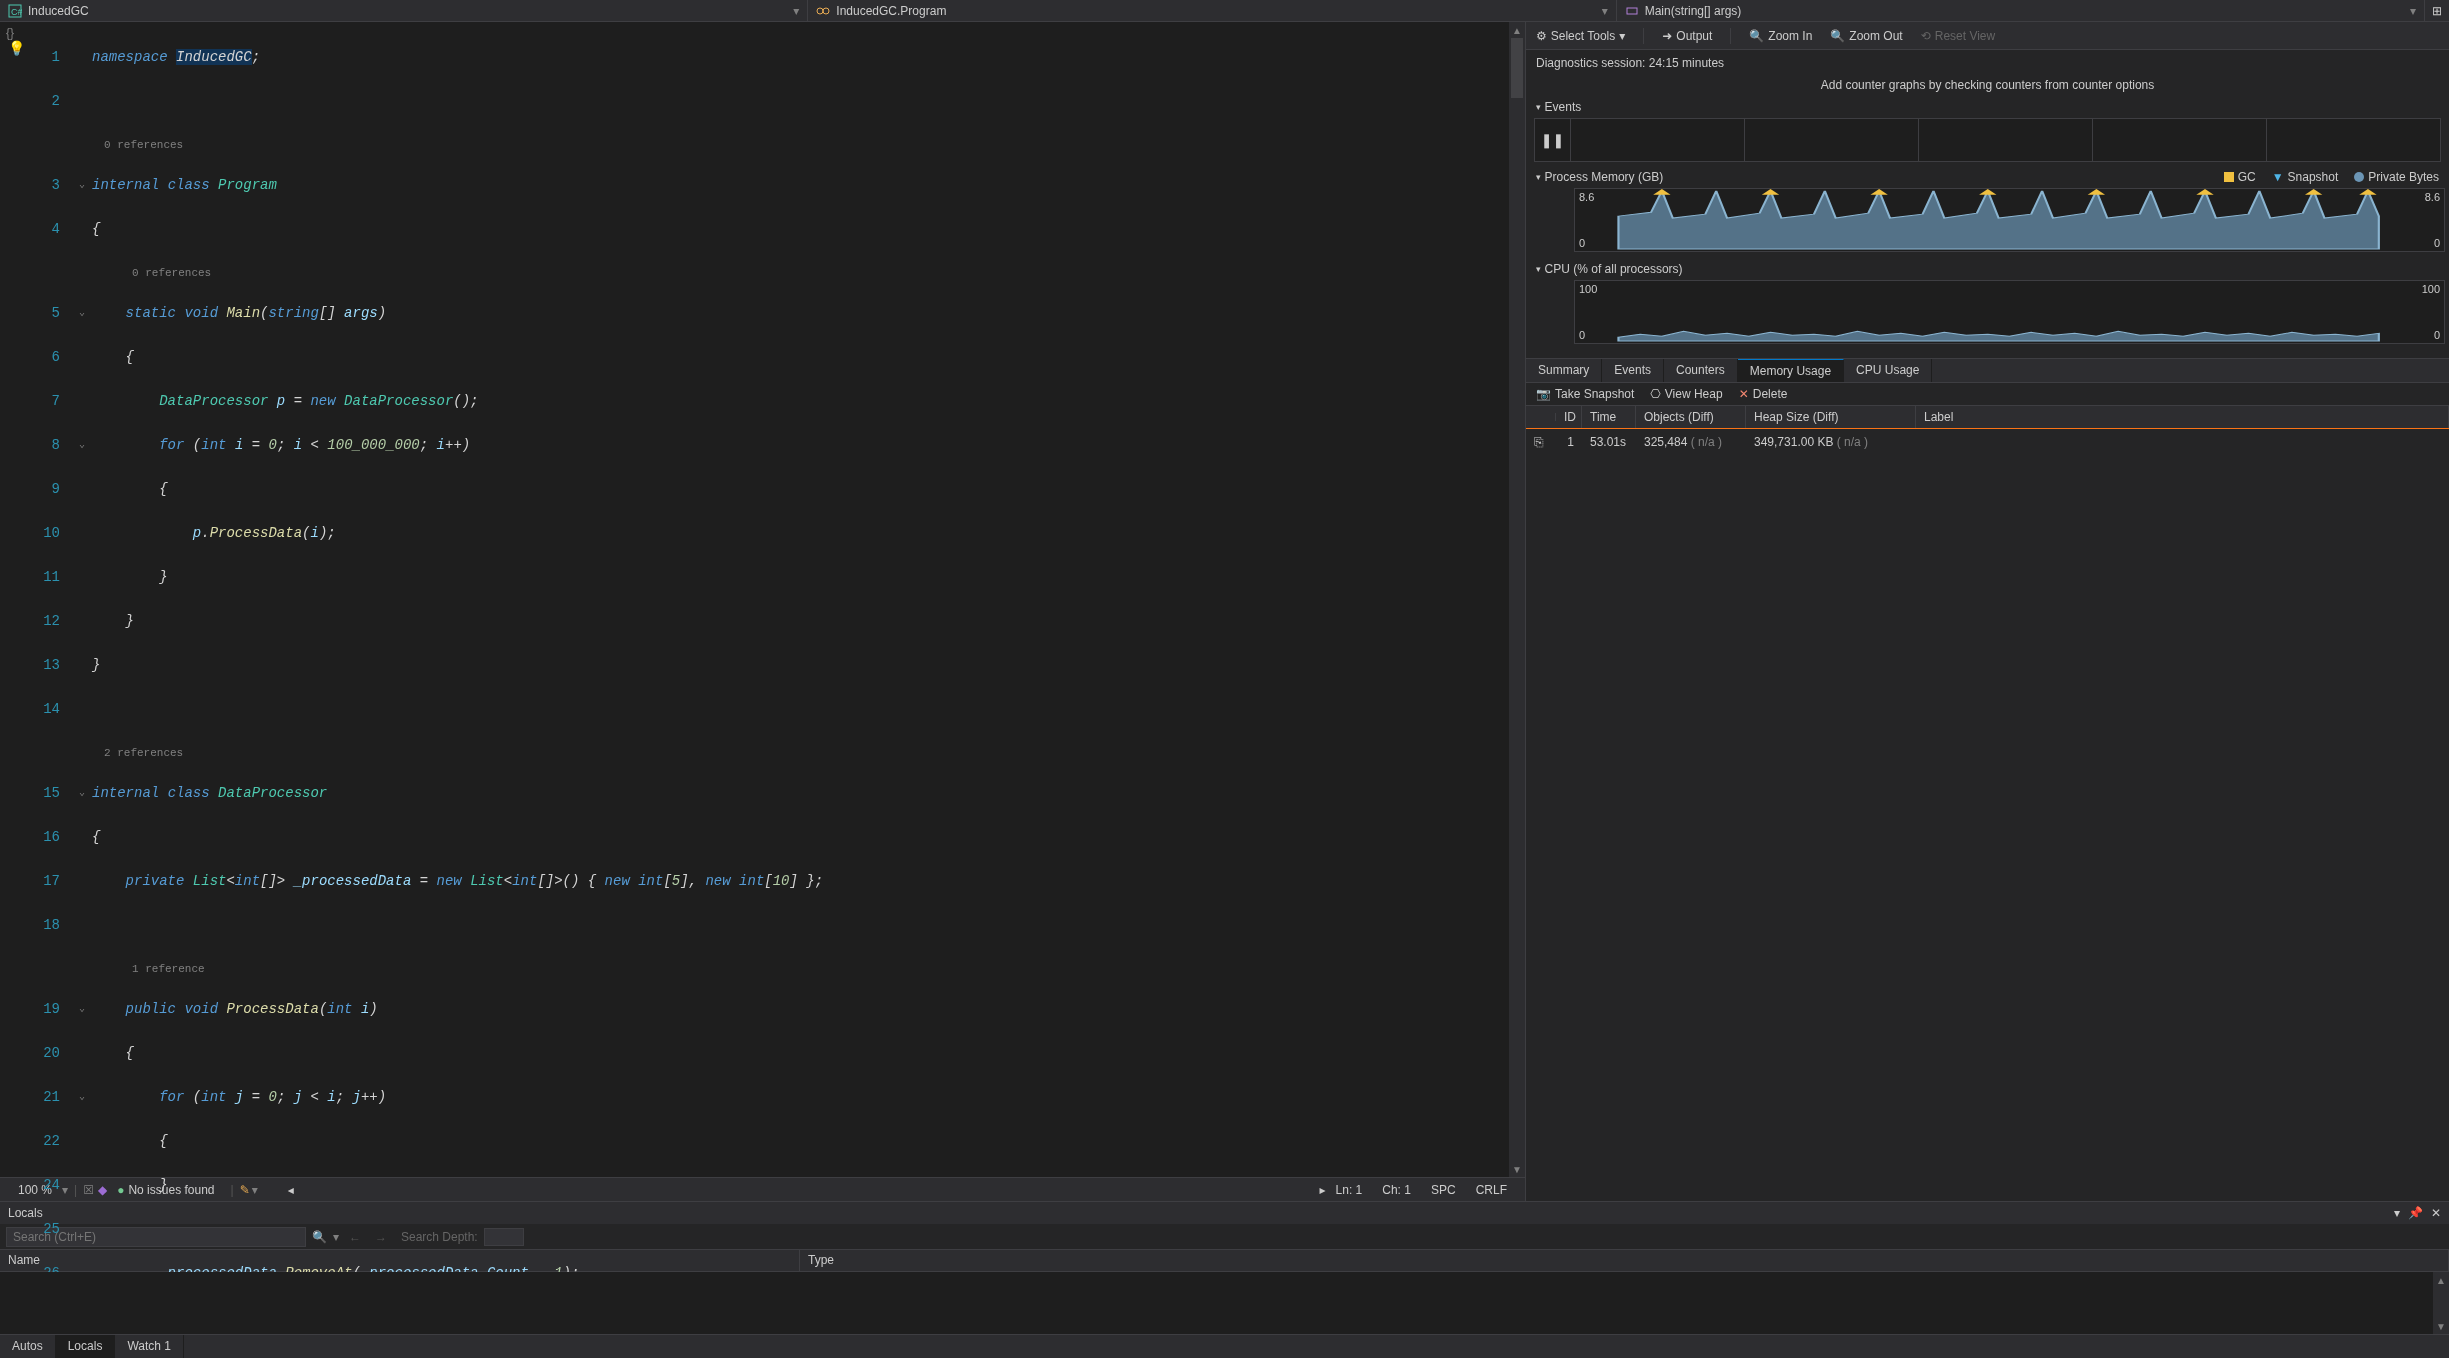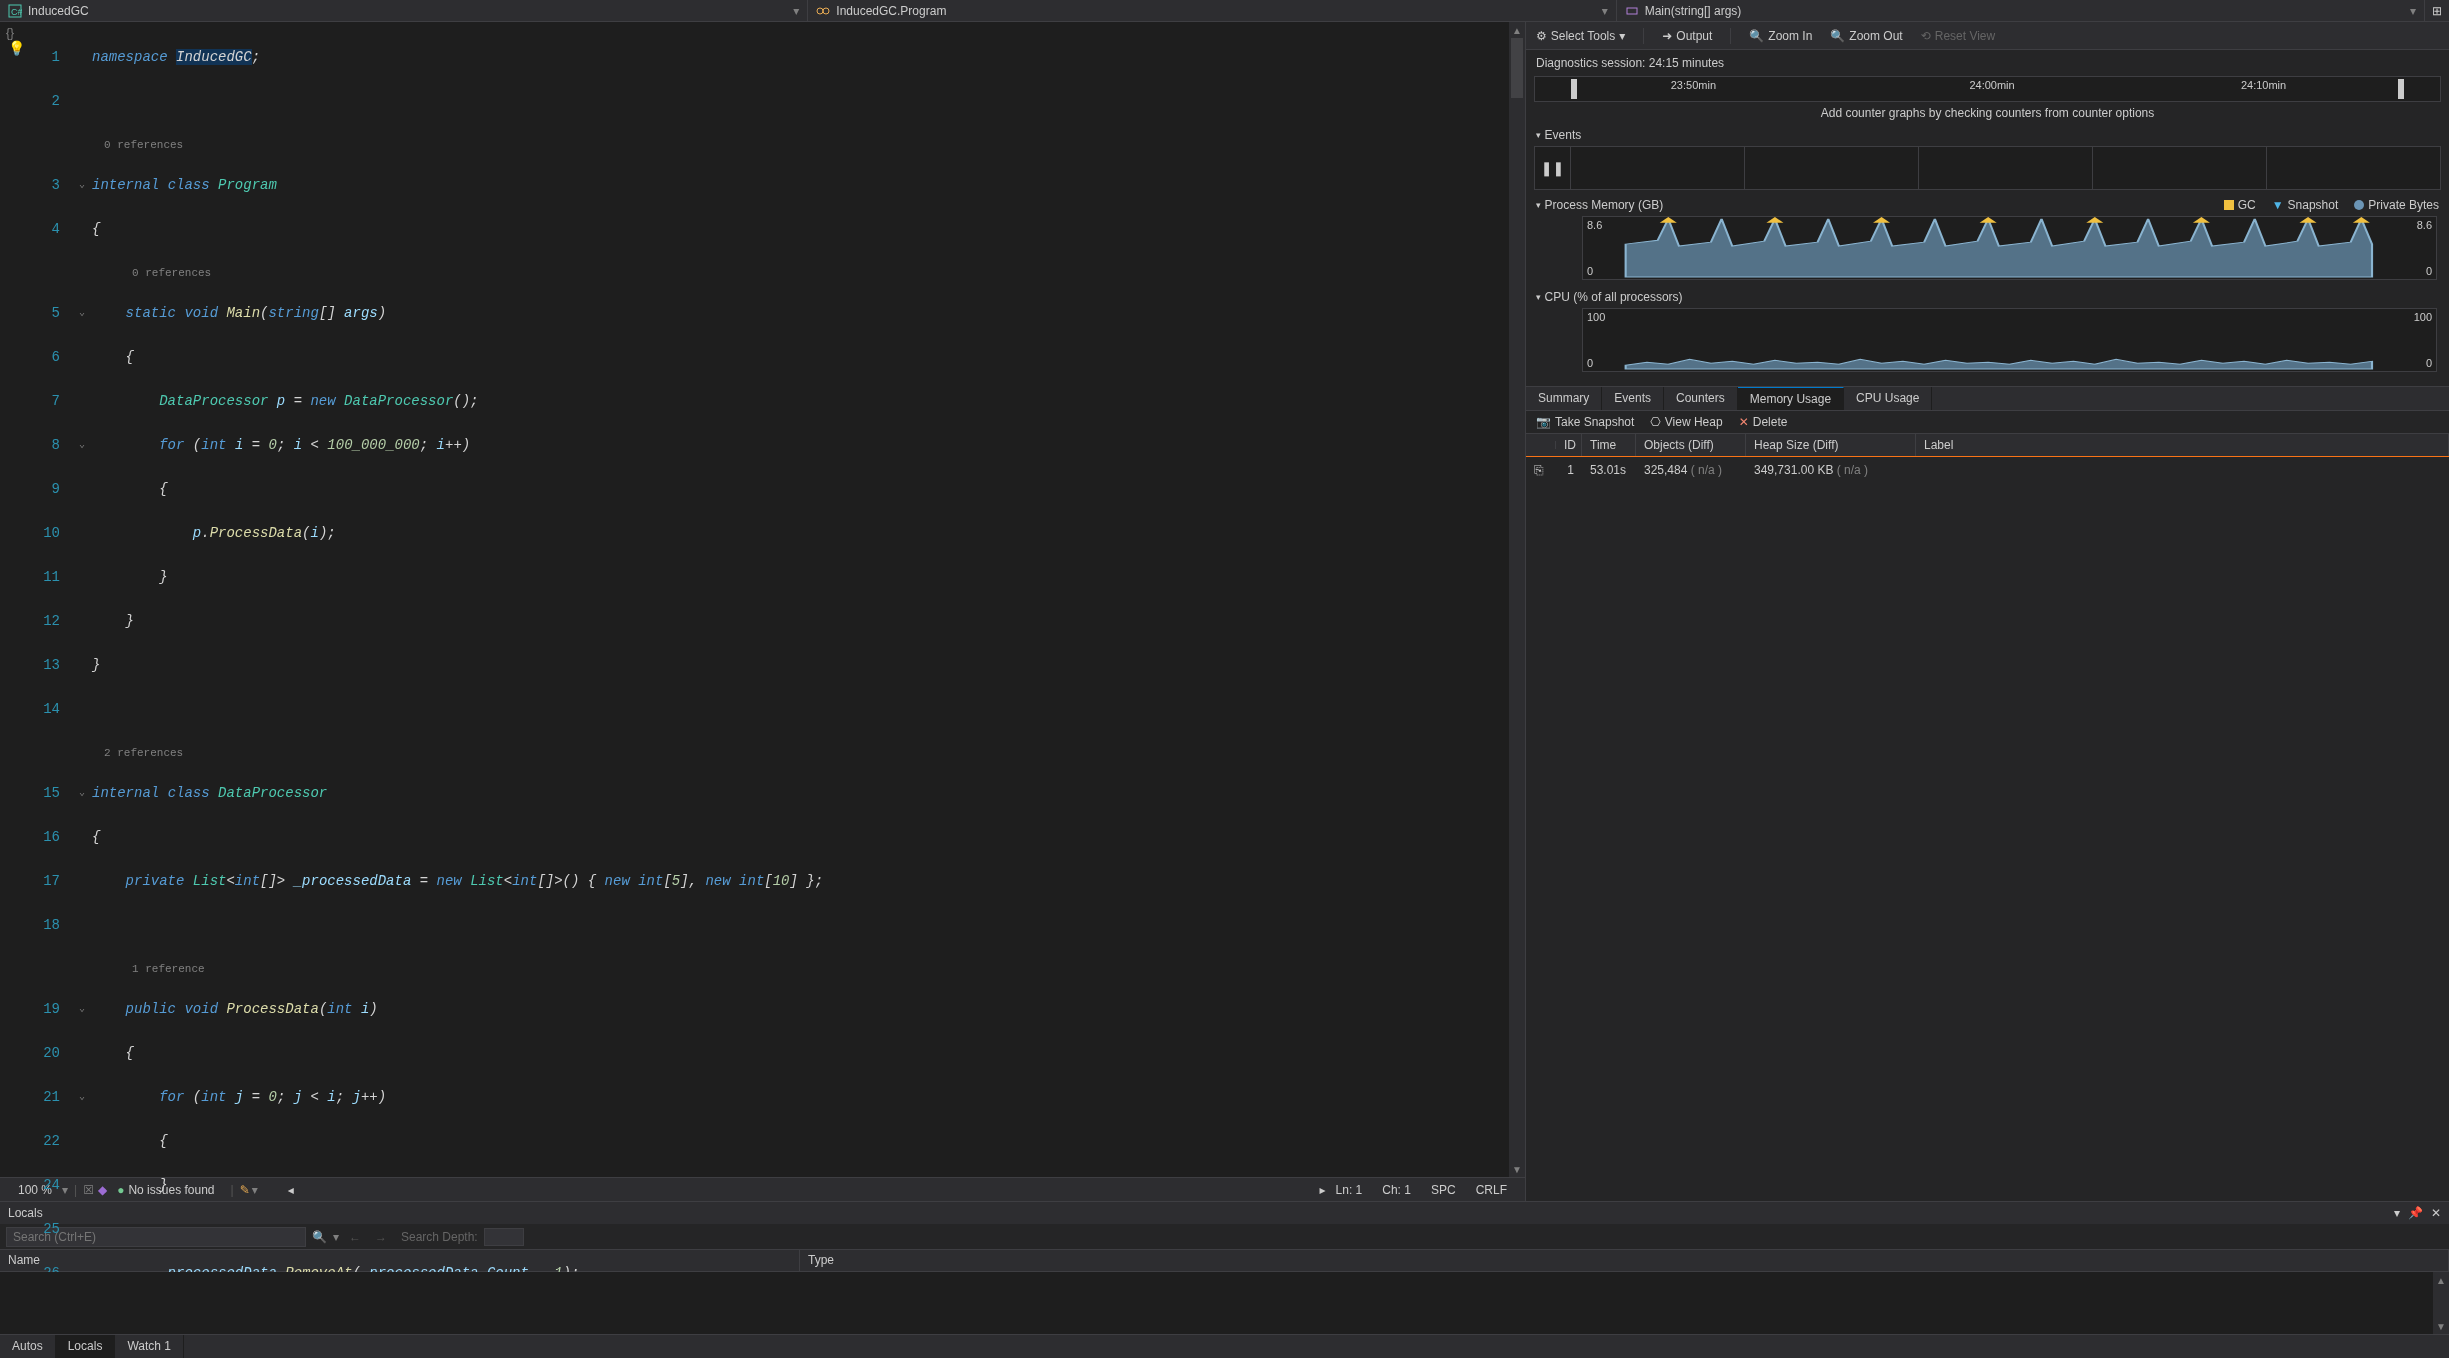--- a/index.html
+++ b/index.html
@@ -133,21 +133,21 @@
 .timeline .handle { position:absolute; top:2px; bottom:2px; width:6px; background:#cccccc; }
 .timeline-hint { text-align:center; font-size:12px; color:#cccccc; padding: 4px 0; }
 
 .diag-section-hdr { display:flex; align-items:center; padding: 4px 10px; font-size:12px; }
 .diag-section-hdr .tri { font-size: 9px; margin-right:4px; color:#cccccc; }
 
 .events-bar { height: 44px; border:1px solid #3e3e42; margin: 0 8px 4px; background:#1e1e1e; position:relative; display:flex; }
 .events-bar .pause { width:36px; border-right:1px solid #3e3e42; display:flex; align-items:center; justify-content:center; color:#cccccc; font-size:14px; }
 .events-bar .col { flex:1; border-right:1px solid #3e3e42; }
 
-.chart-wrap { margin: 0 12px 6px; padding-left: 44px; }
+.chart-wrap { margin: 0 4px 6px; padding-left: 44px; }
 .legend-item { display:flex; align-items:center; gap:4px; }
 .lg-box { width:10px; height:10px; }
 .chart { height: 64px; border:1px solid #3e3e42; background:#1e1e1e; position:relative; }
 .chart .ylabel { position:absolute; font-size:11px; color:#cccccc; }
 
 .diag-tabs { display:flex; border-top:1px solid #3e3e42; border-bottom:1px solid #3e3e42; background:#2d2d30; margin-top:auto-; }
 .diag-tab { padding: 4px 12px; font-size:12px; cursor:pointer; border-right:1px solid #1e1e1e; }
 .diag-tab.active { background:#1e1e1e; border-top:1px solid #007acc; }
 
 .snap-toolbar { display:flex; gap:16px; padding:4px 10px; font-size:12px; background:#252526; border-bottom:1px solid #3e3e42; }
@@ -333,27 +333,20 @@
         <span>Zoom Out</span>
       </div>
       <div class="tb-item disabled">
         <span>⟲</span>
         <span>Reset View</span>
       </div>
     </div>
 
     <div class="diag-session">Diagnostics session: 24:15 minutes</div>
 
-    <div class="timeline">
-      <div class="handle" style="left:4%;"></div>
-      <div class="tick-label" style="left:15%">23:50min</div>
-      <div class="tick-label" style="left:48%">24:00min</div>
-      <div class="tick-label" style="left:78%">24:10min</div>
-      <div class="handle" style="right:4%;"></div>
-    </div>
     <div class="timeline-hint">Add counter graphs by checking counters from counter options</div>
 
     <div class="diag-section-hdr">
       <span class="tri">▾</span>
       <span>Events</span>
     </div>
     <div class="events-bar">
       <div class="pause">❚❚</div>
       <div class="col"></div>
         <div class="col"></div>

